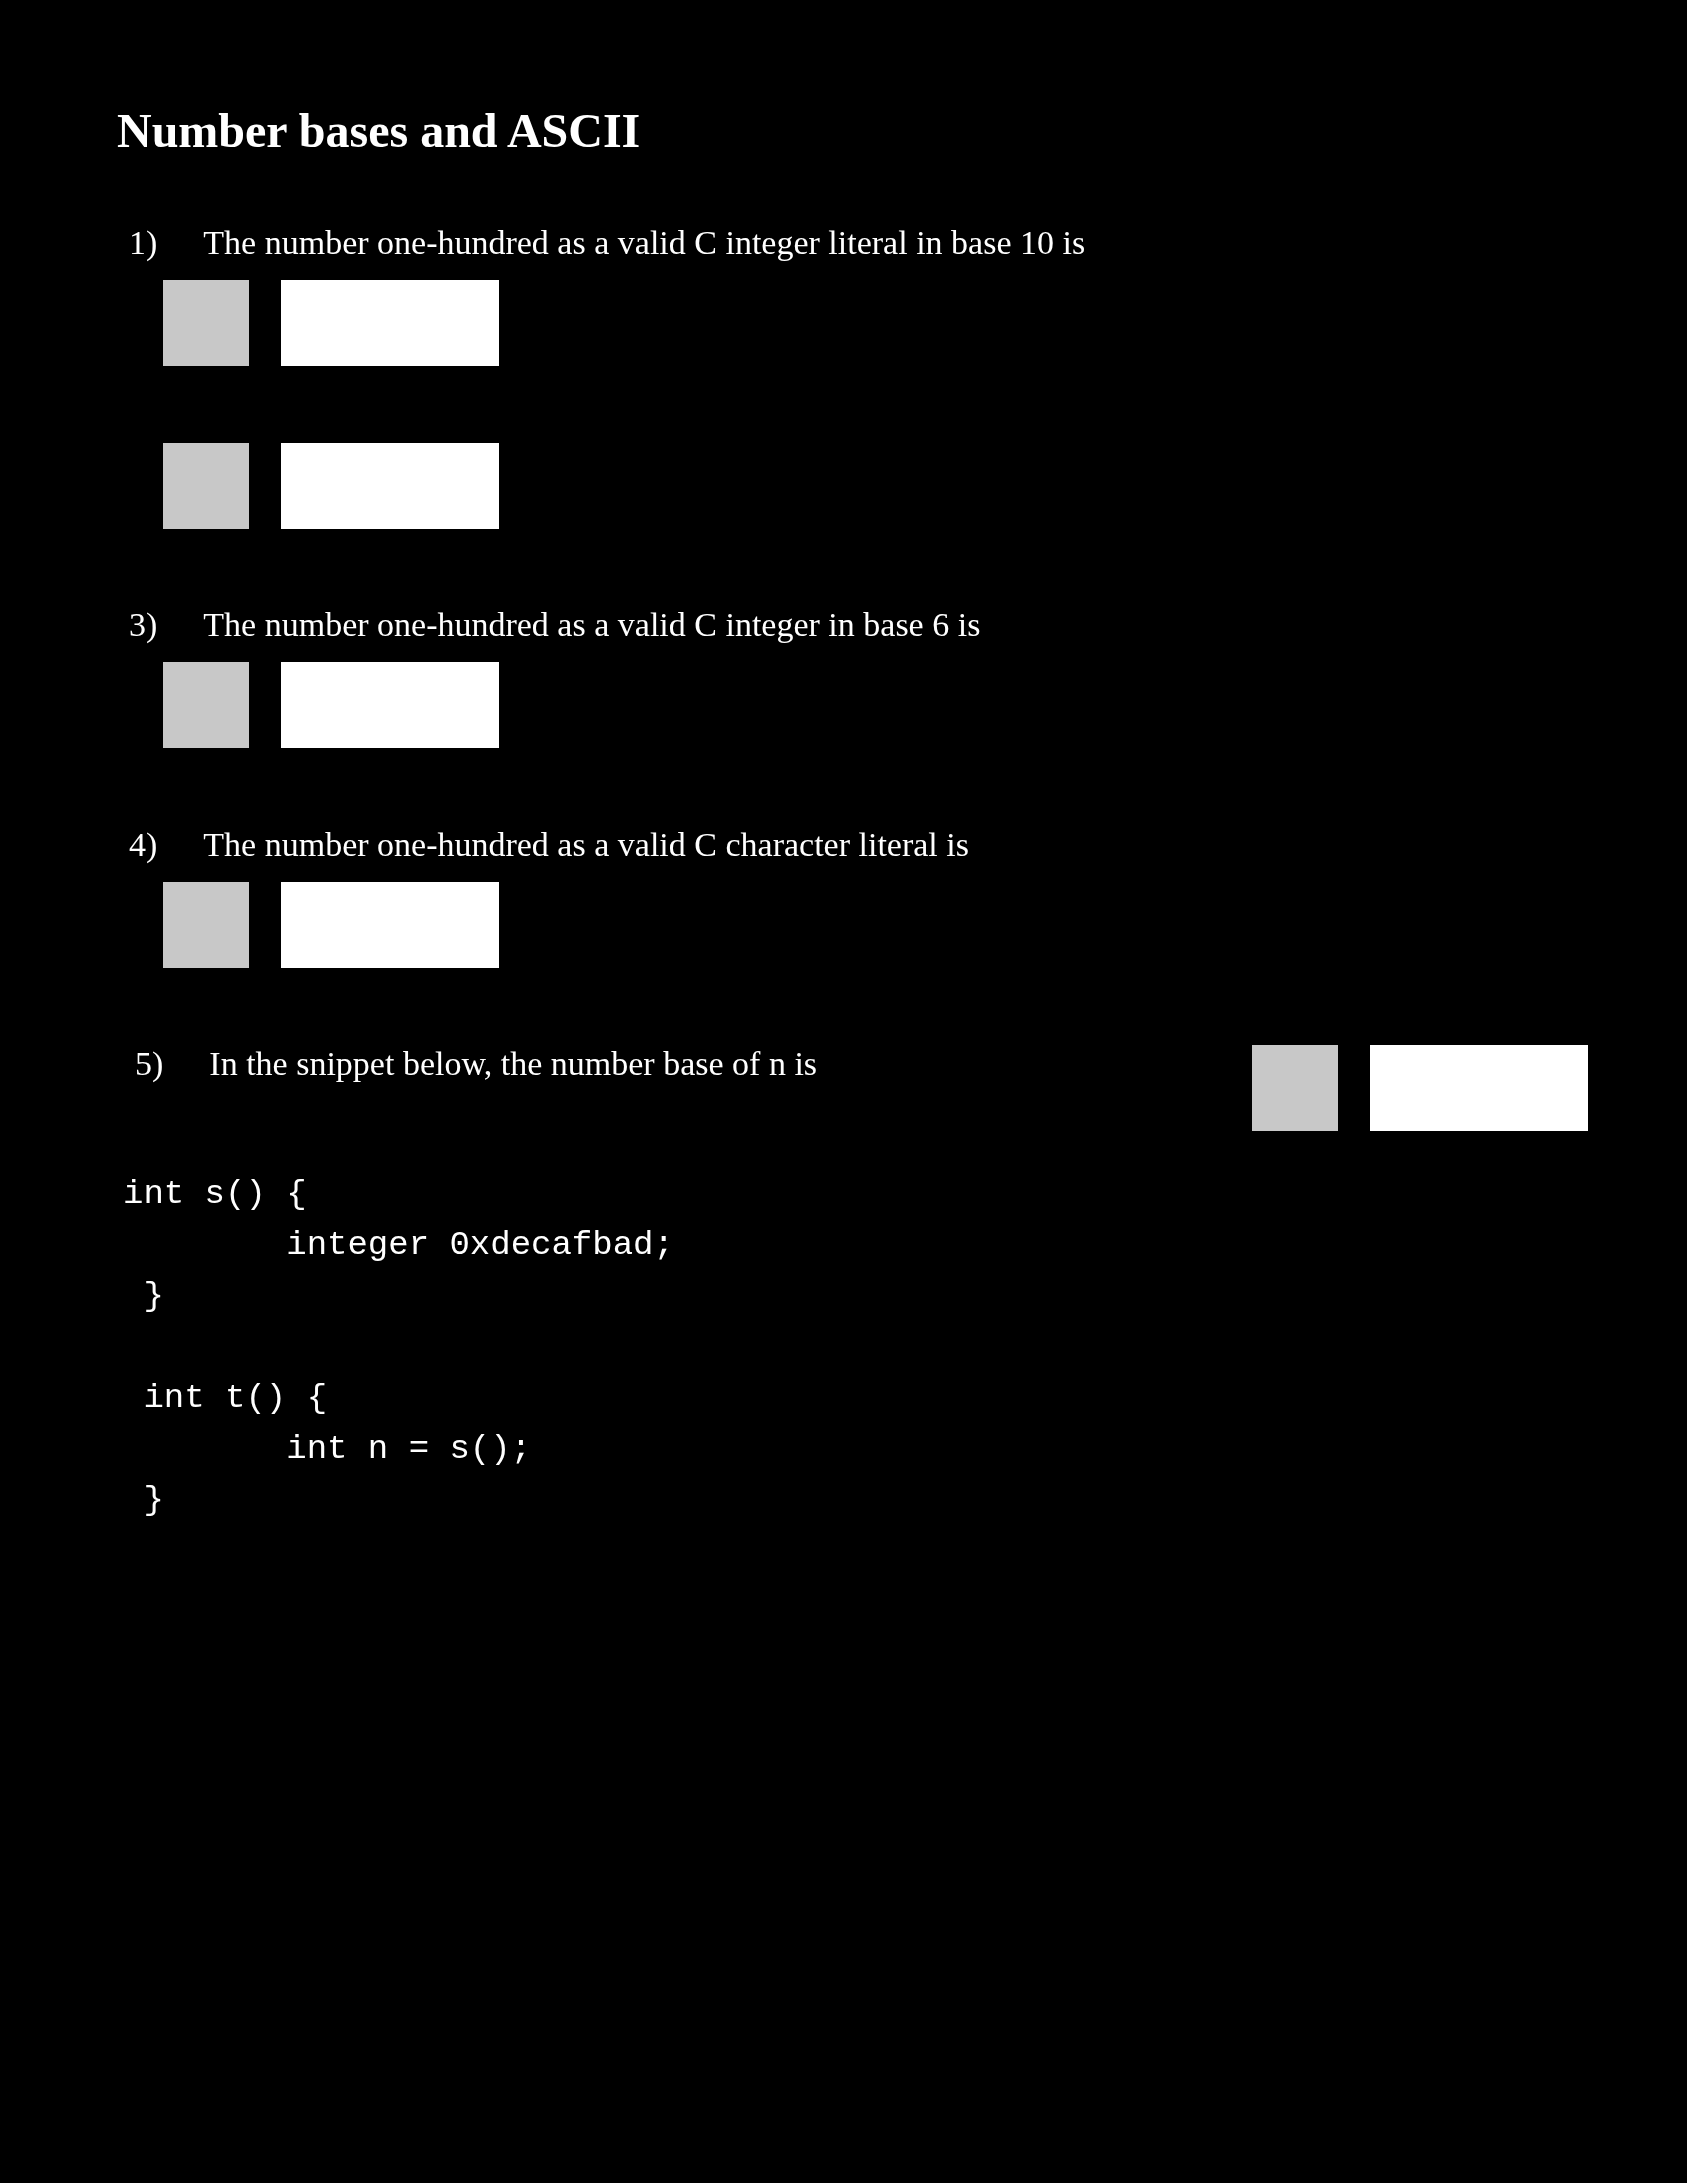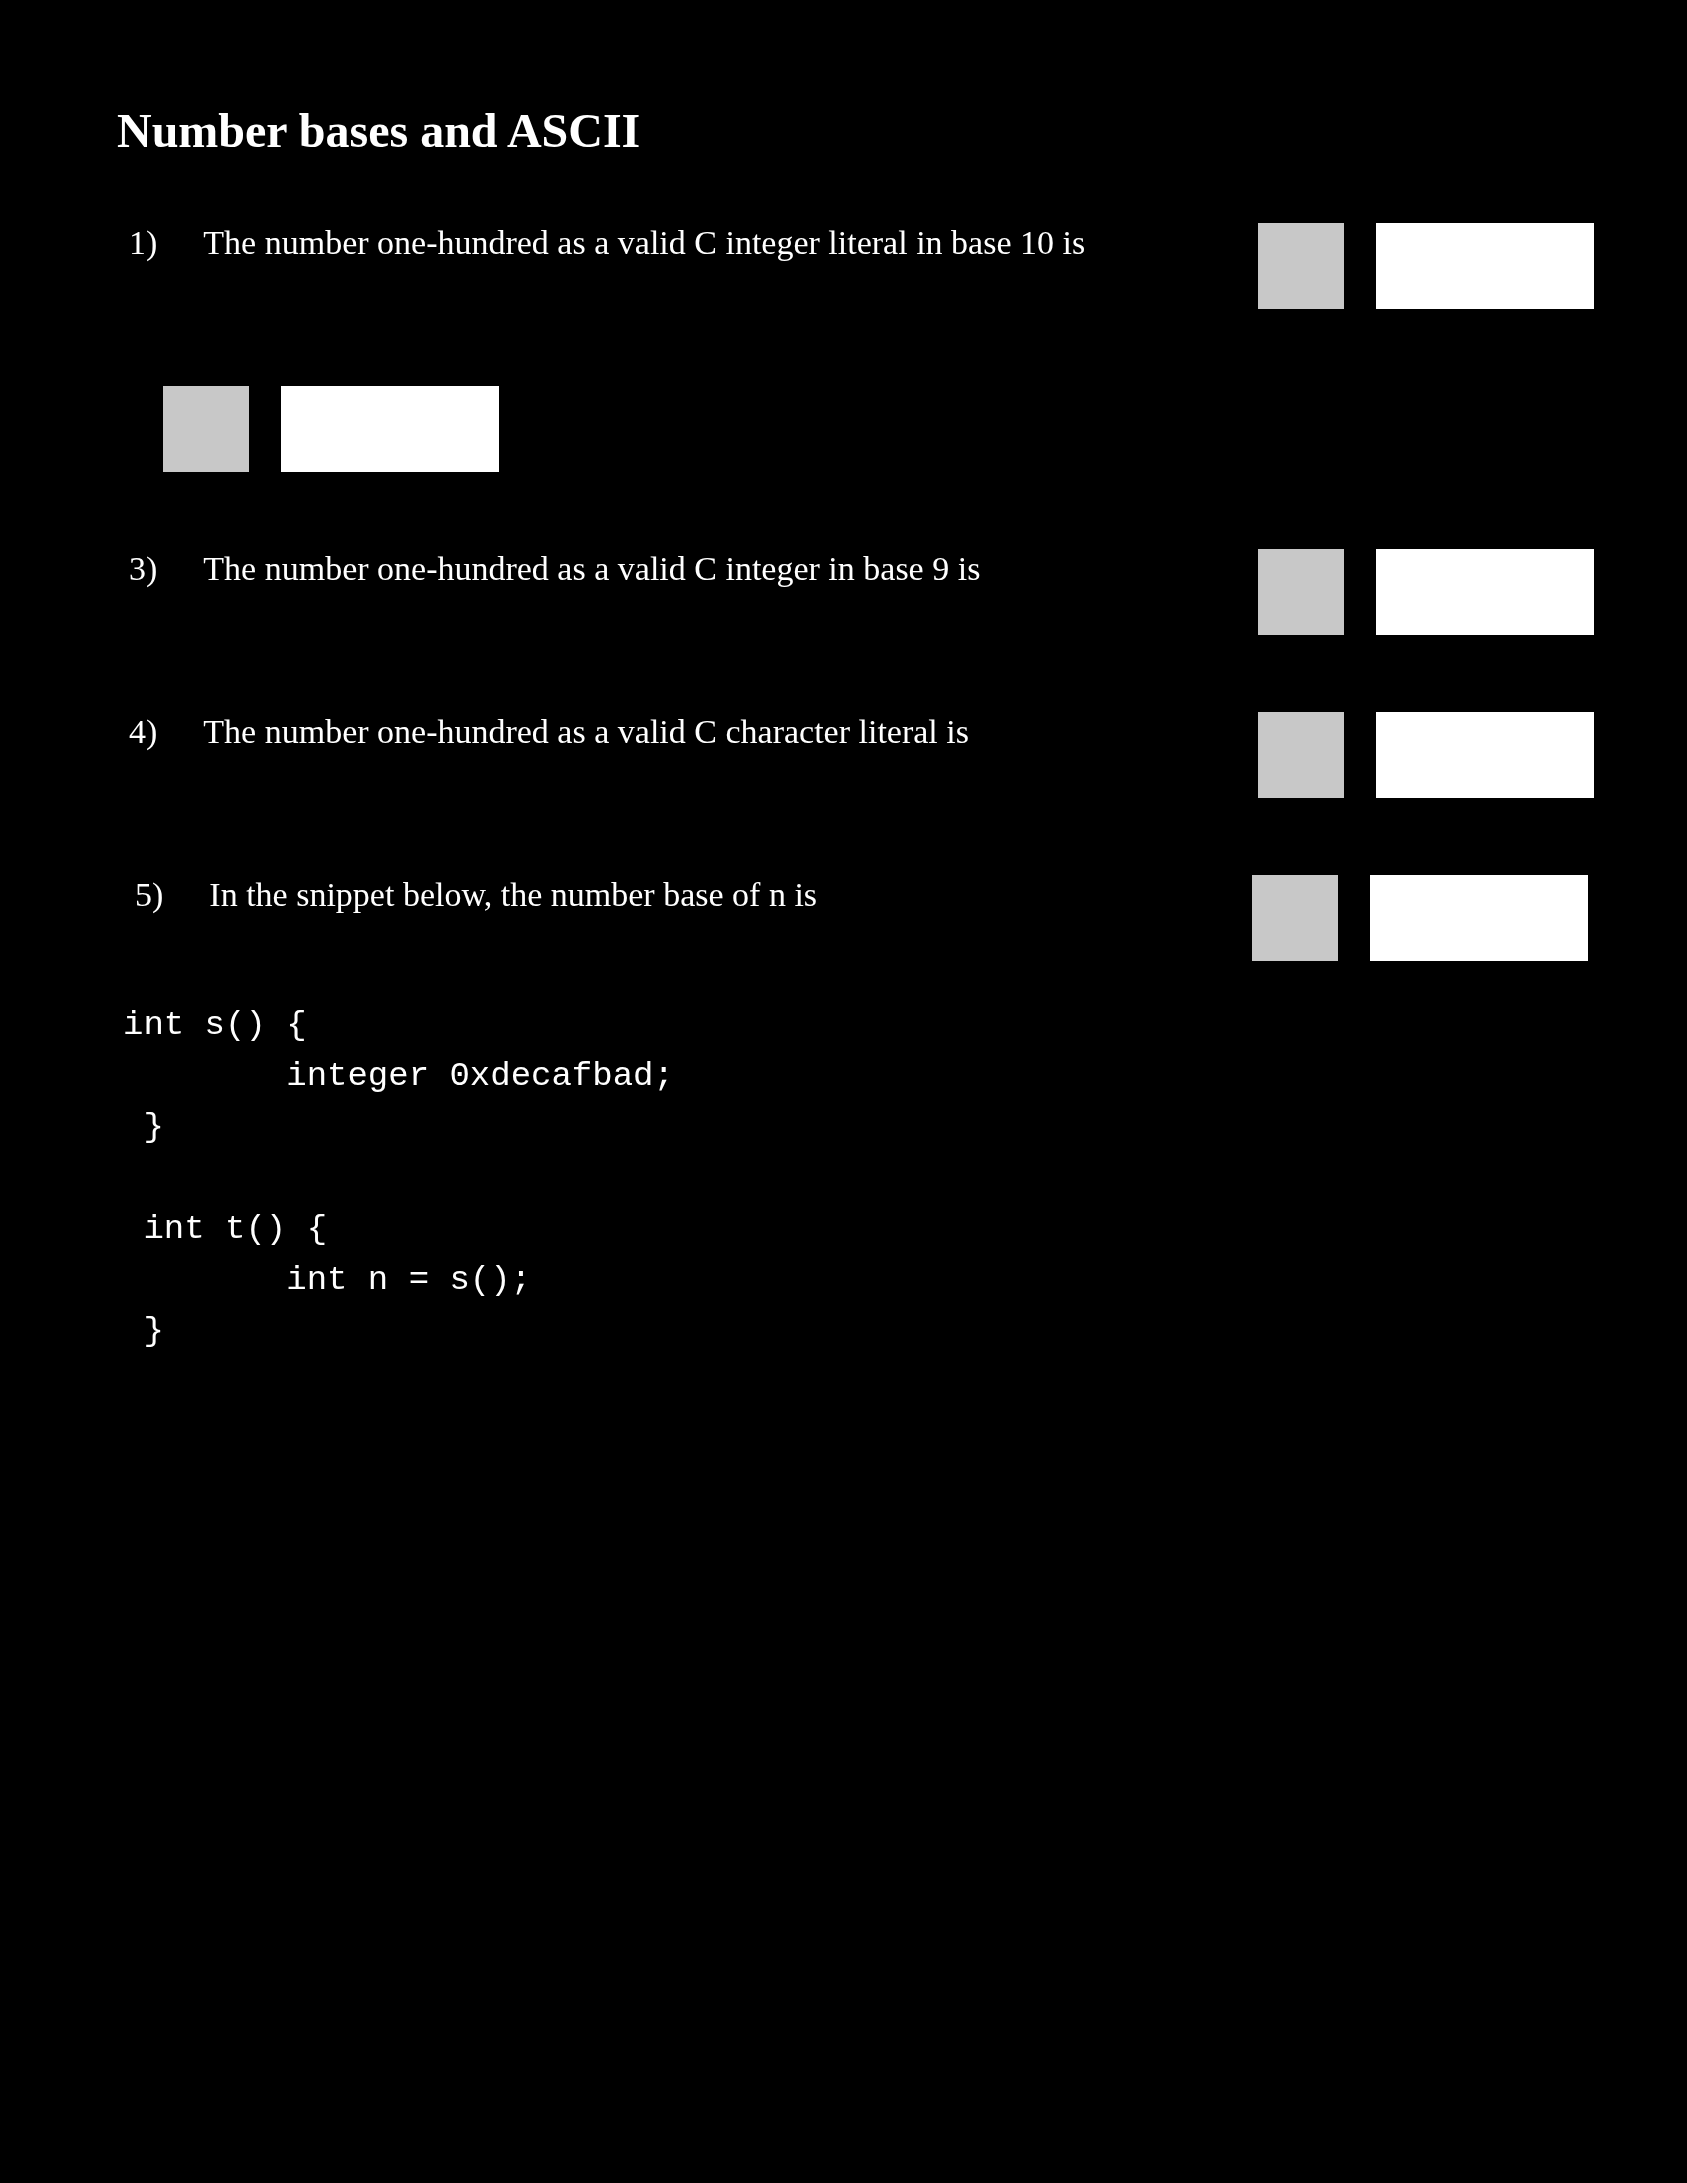--- a/index.html
+++ b/index.html
@@ -28,21 +28,21 @@
     .page-title {
       font-size: 48px;
       font-weight: bold;
       color: #ffffff;
       margin-bottom: 53px;
       font-family: "Times New Roman", Times, serif;
     }
 
     .question-row {
       display: flex;
-      flex-direction: row;
+      flex-direction: column;
       align-items: flex-start;
       justify-content: space-between;
       margin-bottom: 53px;
     }
 
     .question-text {
       font-size: 34px;
       color: #ffffff;
       font-family: "Times New Roman", Times, serif;
       flex: 1;
@@ -116,21 +116,21 @@
     <div class="answer-boxes">
       <div class="answer-box-small"></div>
       <div class="answer-box-large"></div>
     </div>
   </div>
 
   <div class="question-row">
     <div class="question-text">
       <span>3)</span>
       &nbsp;&nbsp;
-      <span>The number one-hundred as a valid C integer in base 9 is</span>
+      <span>The number one-hundred as a valid C integer in base 6 is</span>
     </div>
     <div class="answer-boxes">
       <div class="answer-box-small"></div>
       <div class="answer-box-large"></div>
     </div>
   </div>
 
   <div class="question-row">
     <div class="question-text">
       <span>4)</span>

